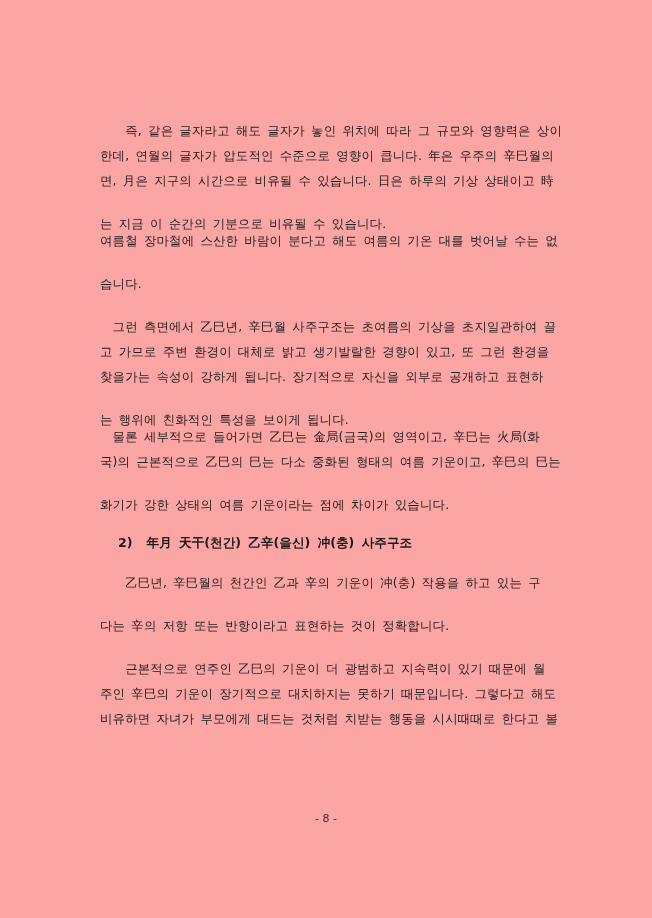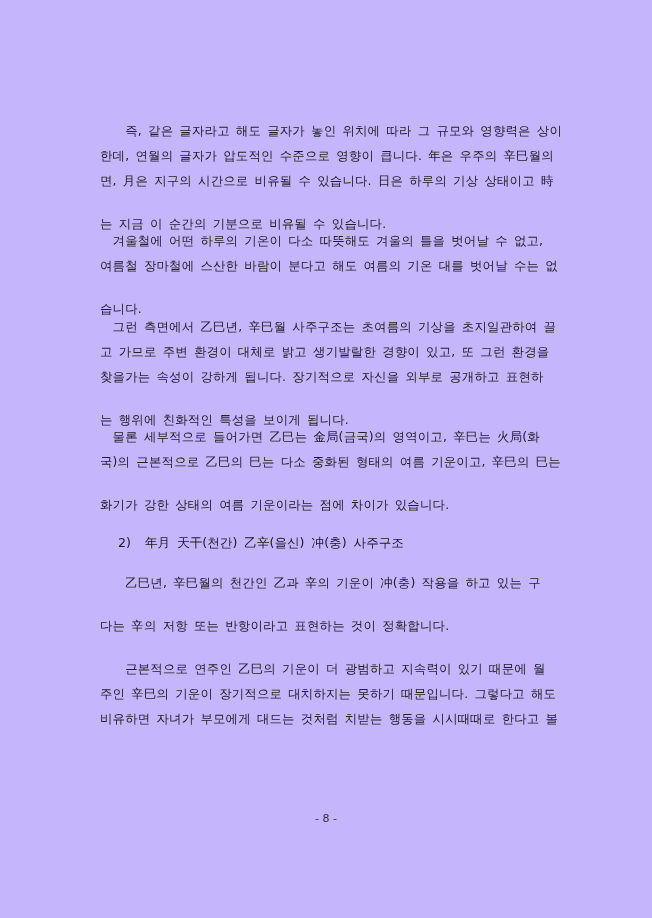--- a/index.html
+++ b/index.html
@@ -1,43 +1,42 @@
 <!DOCTYPE html>
 <html><head>
   <meta charset="utf-8">
   <style>
     html, body { margin: 0; padding: 0; background: #ffffff; }
     body { width: 652px; height: 918px; position: relative; overflow: hidden;
            font-family: "DejaVu Sans", "Liberation Sans", sans-serif; color: #222222; }
-    .page { position: absolute; left: 0; top: 0; width: 652px; height: 918px; background: #c4b5fd; }
+    .page { position: absolute; left: 0; top: 0; width: 652px; height: 918px; background: #fca5a5; }
     .para { position: absolute; left: 100px; width: 426px; font-size: 12.4px; line-height: 25px;
             text-align: justify; letter-spacing: 0.2px; word-spacing: 2px; }
     .para .line { display: block; height: 25px; white-space: nowrap; overflow: visible;
                   text-align: justify; text-align-last: justify; }
     .para .line.last { text-align-last: left; margin-top: 18px; }
     .heading { position: absolute; left: 118px; top: 532px; font-size: 12.6px; line-height: 22px;
-               font-weight: normal; color: #1a1a1a; white-space: nowrap; word-spacing: 3px; }
+               font-weight: bold; color: #1a1a1a; white-space: nowrap; word-spacing: 3px; }
     .heading .num { margin-right: 14px; }
     .page-number { position: absolute; left: 0; width: 652px; top: 812px; text-align: center;
                    font-size: 11px; color: #333333; }
   </style>
 </head>
 <body>
 
 <div class="page">
 
   <div class="para" style="top:118px;">
     <span class="line">　　즉, 같은 글자라고 해도 글자가 놓인 위치에 따라 그 규모와 영향력은 상이</span>
     <span class="line">한데, 연월의 글자가 압도적인 수준으로 영향이 큽니다. 年은 우주의 辛巳월의</span>
     <span class="line">면, 月은 지구의 시간으로 비유될 수 있습니다. 日은 하루의 기상 상태이고 時</span>
     <span class="line last">는 지금 이 순간의 기분으로 비유될 수 있습니다.</span>
   </div>
 
   <div class="para" style="top:228px;">
-    <span class="line">　겨울철에 어떤 하루의 기온이 다소 따뜻해도 겨울의 틀을 벗어날 수 없고,</span>
     <span class="line">여름철 장마철에 스산한 바람이 분다고 해도 여름의 기온 대를 벗어날 수는 없</span>
     <span class="line last">습니다.</span>
   </div>
 
   <div class="para" style="top:314px;">
     <span class="line">　그런 측면에서 乙巳년, 辛巳월 사주구조는 초여름의 기상을 초지일관하여 끌</span>
     <span class="line">고 가므로 주변 환경이 대체로 밝고 생기발랄한 경향이 있고, 또 그런 환경을</span>
     <span class="line">찾을가는 속성이 강하게 됩니다. 장기적으로 자신을 외부로 공개하고 표현하</span>
     <span class="line last">는 행위에 친화적인 특성을 보이게 됩니다.</span>
   </div>

